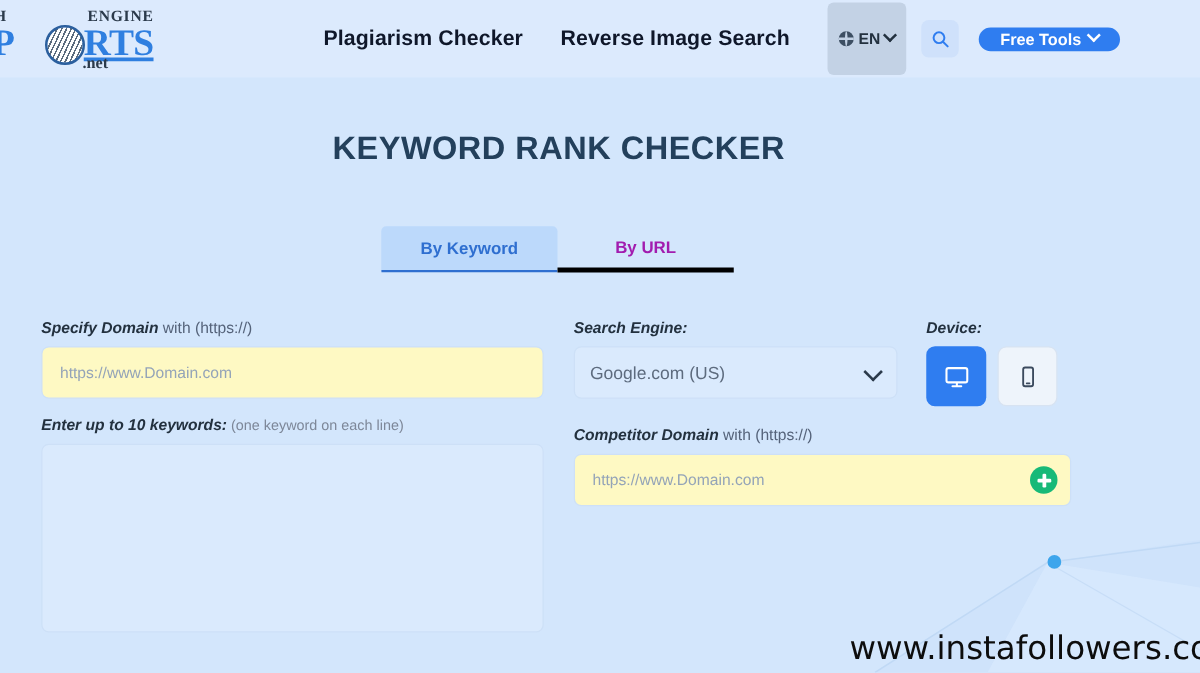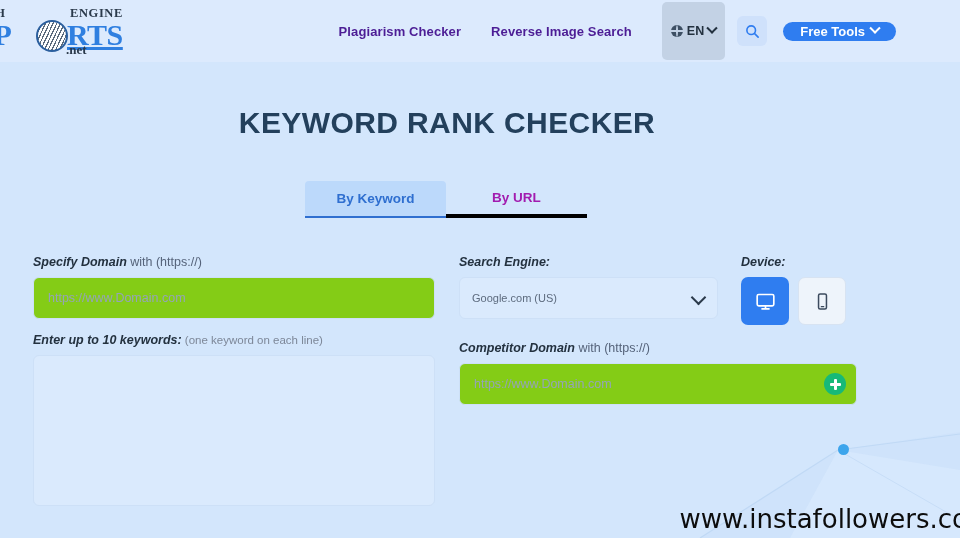--- a/index.html
+++ b/index.html
@@ -89,23 +89,23 @@
   #main-nav {
     position: absolute;
     right: 64px;
     top: 0;
     height: 62px;
     display: flex;
     align-items: center;
     gap: 0;
   }
   .nav-link {
-    font-size: 13px;
+    font-size: 17px;
     font-weight: 600;
-    color: #4c1d95;
+    color: #0f172a;
     letter-spacing: .1px;
     cursor: pointer;
     white-space: nowrap;
     margin-right: 30px;
   }
   #lang-selector {
     display: flex;
     align-items: center;
     gap: 4px;
     background: #c3d2e5;
@@ -174,21 +174,21 @@
     transform: rotate(45deg) translate(-2px, -2px);
   }
 
   
   #page-title {
     position: absolute;
     top: 86px;
     left: 0;
     width: 894px;
     text-align: center;
-    font-size: 30px;
+    font-size: 26px;
     font-weight: bold;
     letter-spacing: .4px;
     color: #23405c;
     z-index: 2;
   }
 
   
   #tool-tabs {
     position: absolute;
     top: 181px;
@@ -235,21 +235,21 @@
     white-space: nowrap;
   }
   .field-label .lbl-strong { font-weight: bold; font-style: italic; }
   .field-label .lbl-weak { font-weight: normal; color: #55637a; }
   .field-label .lbl-hint { font-weight: normal; color: #7d8798; font-size: 11.5px; }
 
   .txt-input {
     width: 100%;
     height: 42px;
     box-sizing: border-box;
-    background: #84cc16;
+    background: #fef9c3;
     border: 1px solid #cde0f7;
     border-radius: 6px;
     padding: 0 14px;
     font-size: 12.5px;
     color: #2b3a4b;
     font-family: "Liberation Sans", sans-serif;
     outline: none;
   }
   .txt-input::placeholder { color: #94a4b8; }
 
@@ -285,21 +285,21 @@
   }
   #engine-select-wrap { position: relative; }
   #engine-select {
     width: 100%;
     height: 42px;
     box-sizing: border-box;
     background: #daeafd;
     border: 1px solid #cde0f7;
     border-radius: 6px;
     padding: 0 34px 0 12px;
-    font-size: 11px;
+    font-size: 14px;
     color: #5d6b7e;
     font-family: "Liberation Sans", sans-serif;
     appearance: none;
     -webkit-appearance: none;
     outline: none;
     cursor: pointer;
   }
   #engine-select-wrap .sel-chev {
     position: absolute;
     right: 14px; top: 15px;

